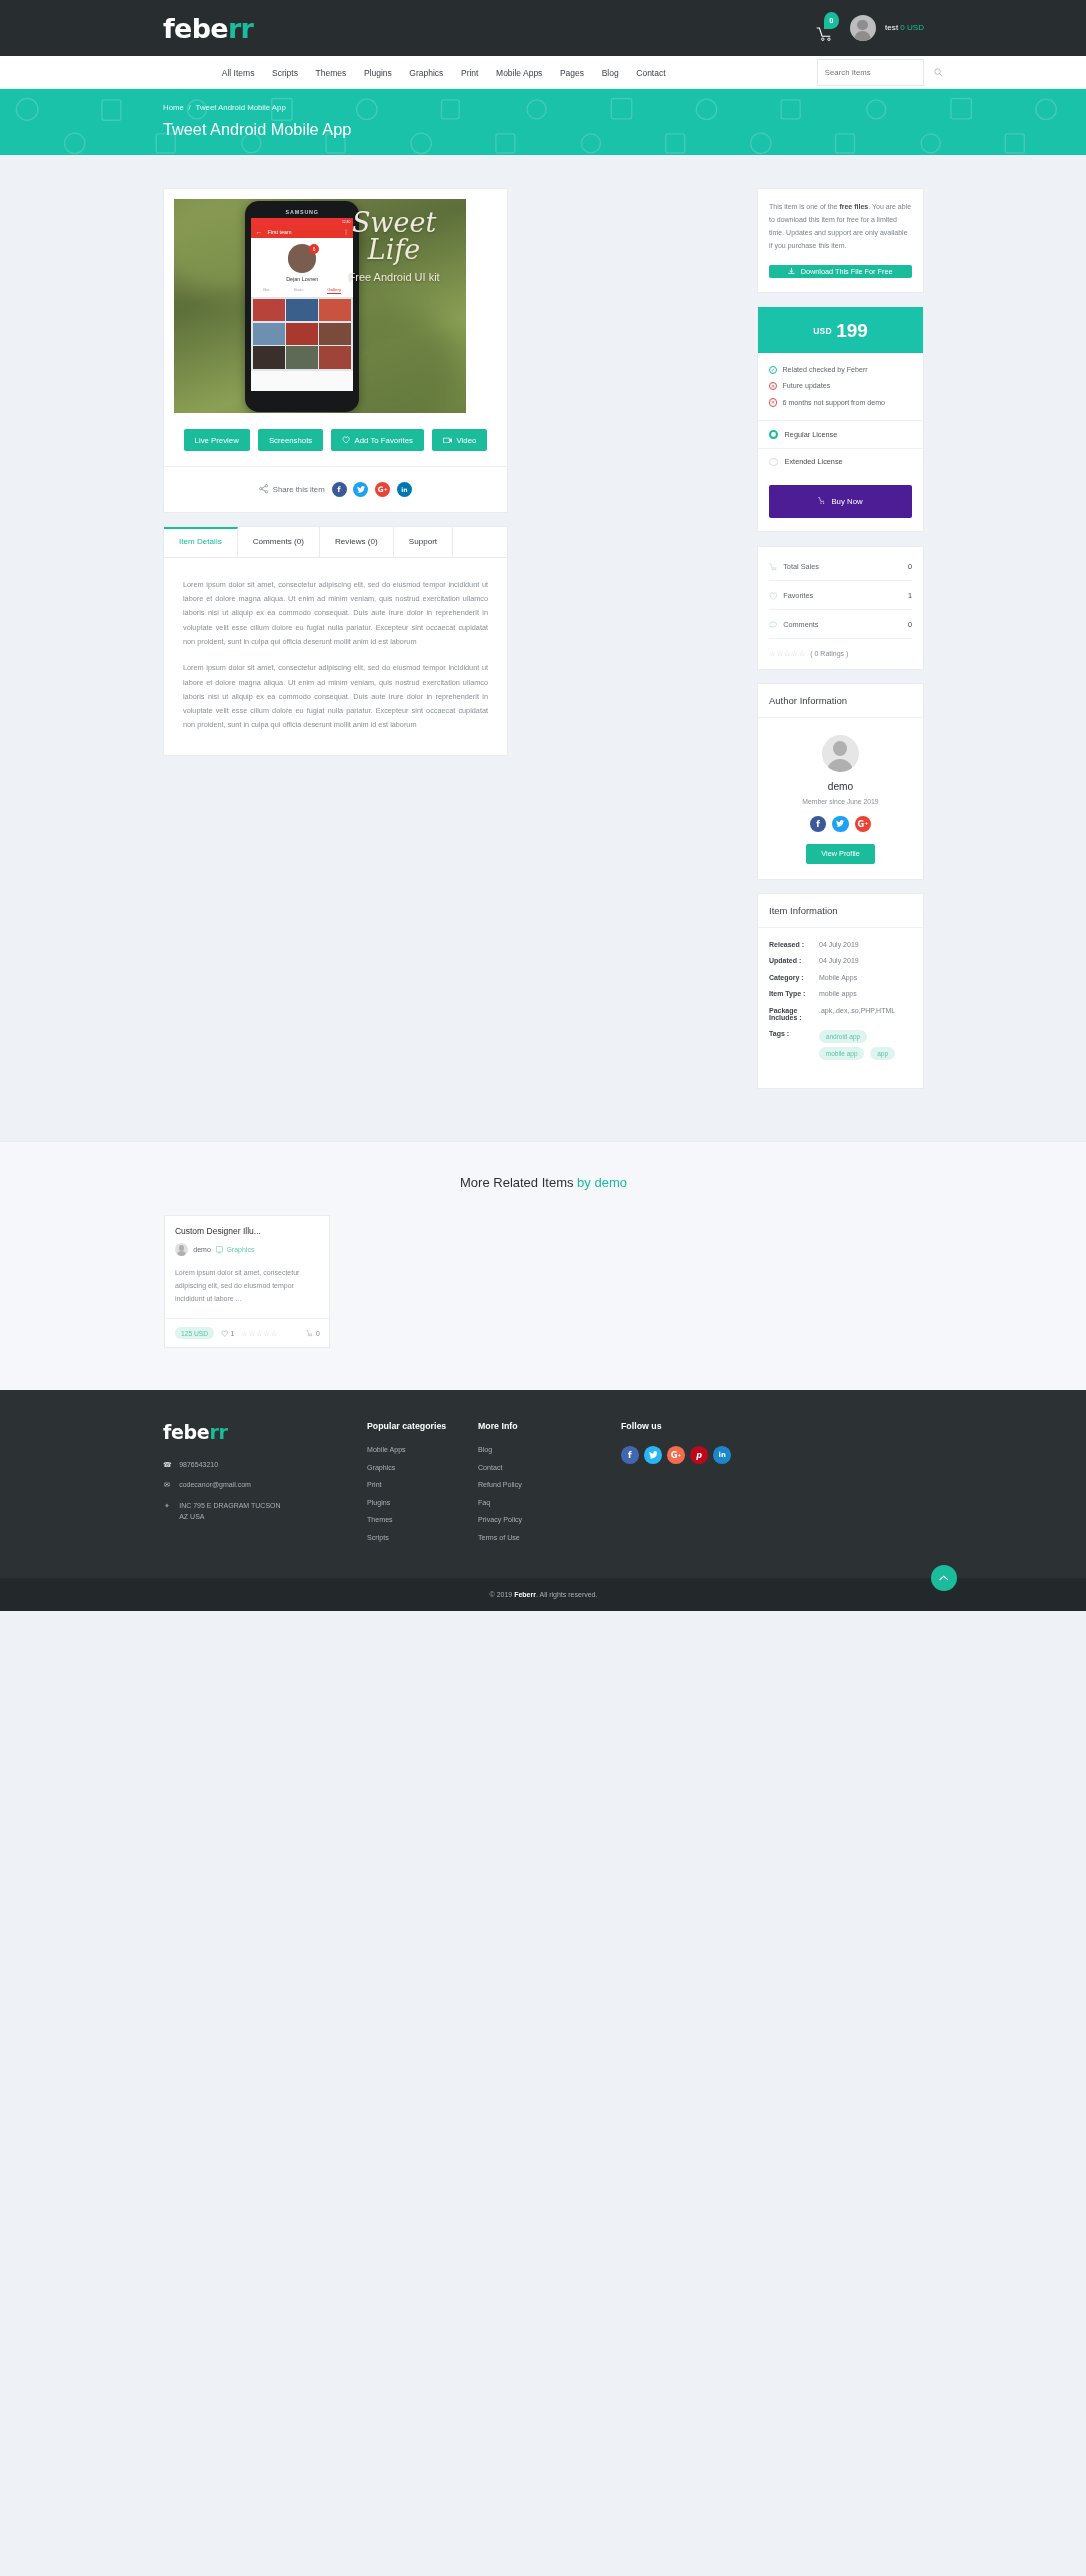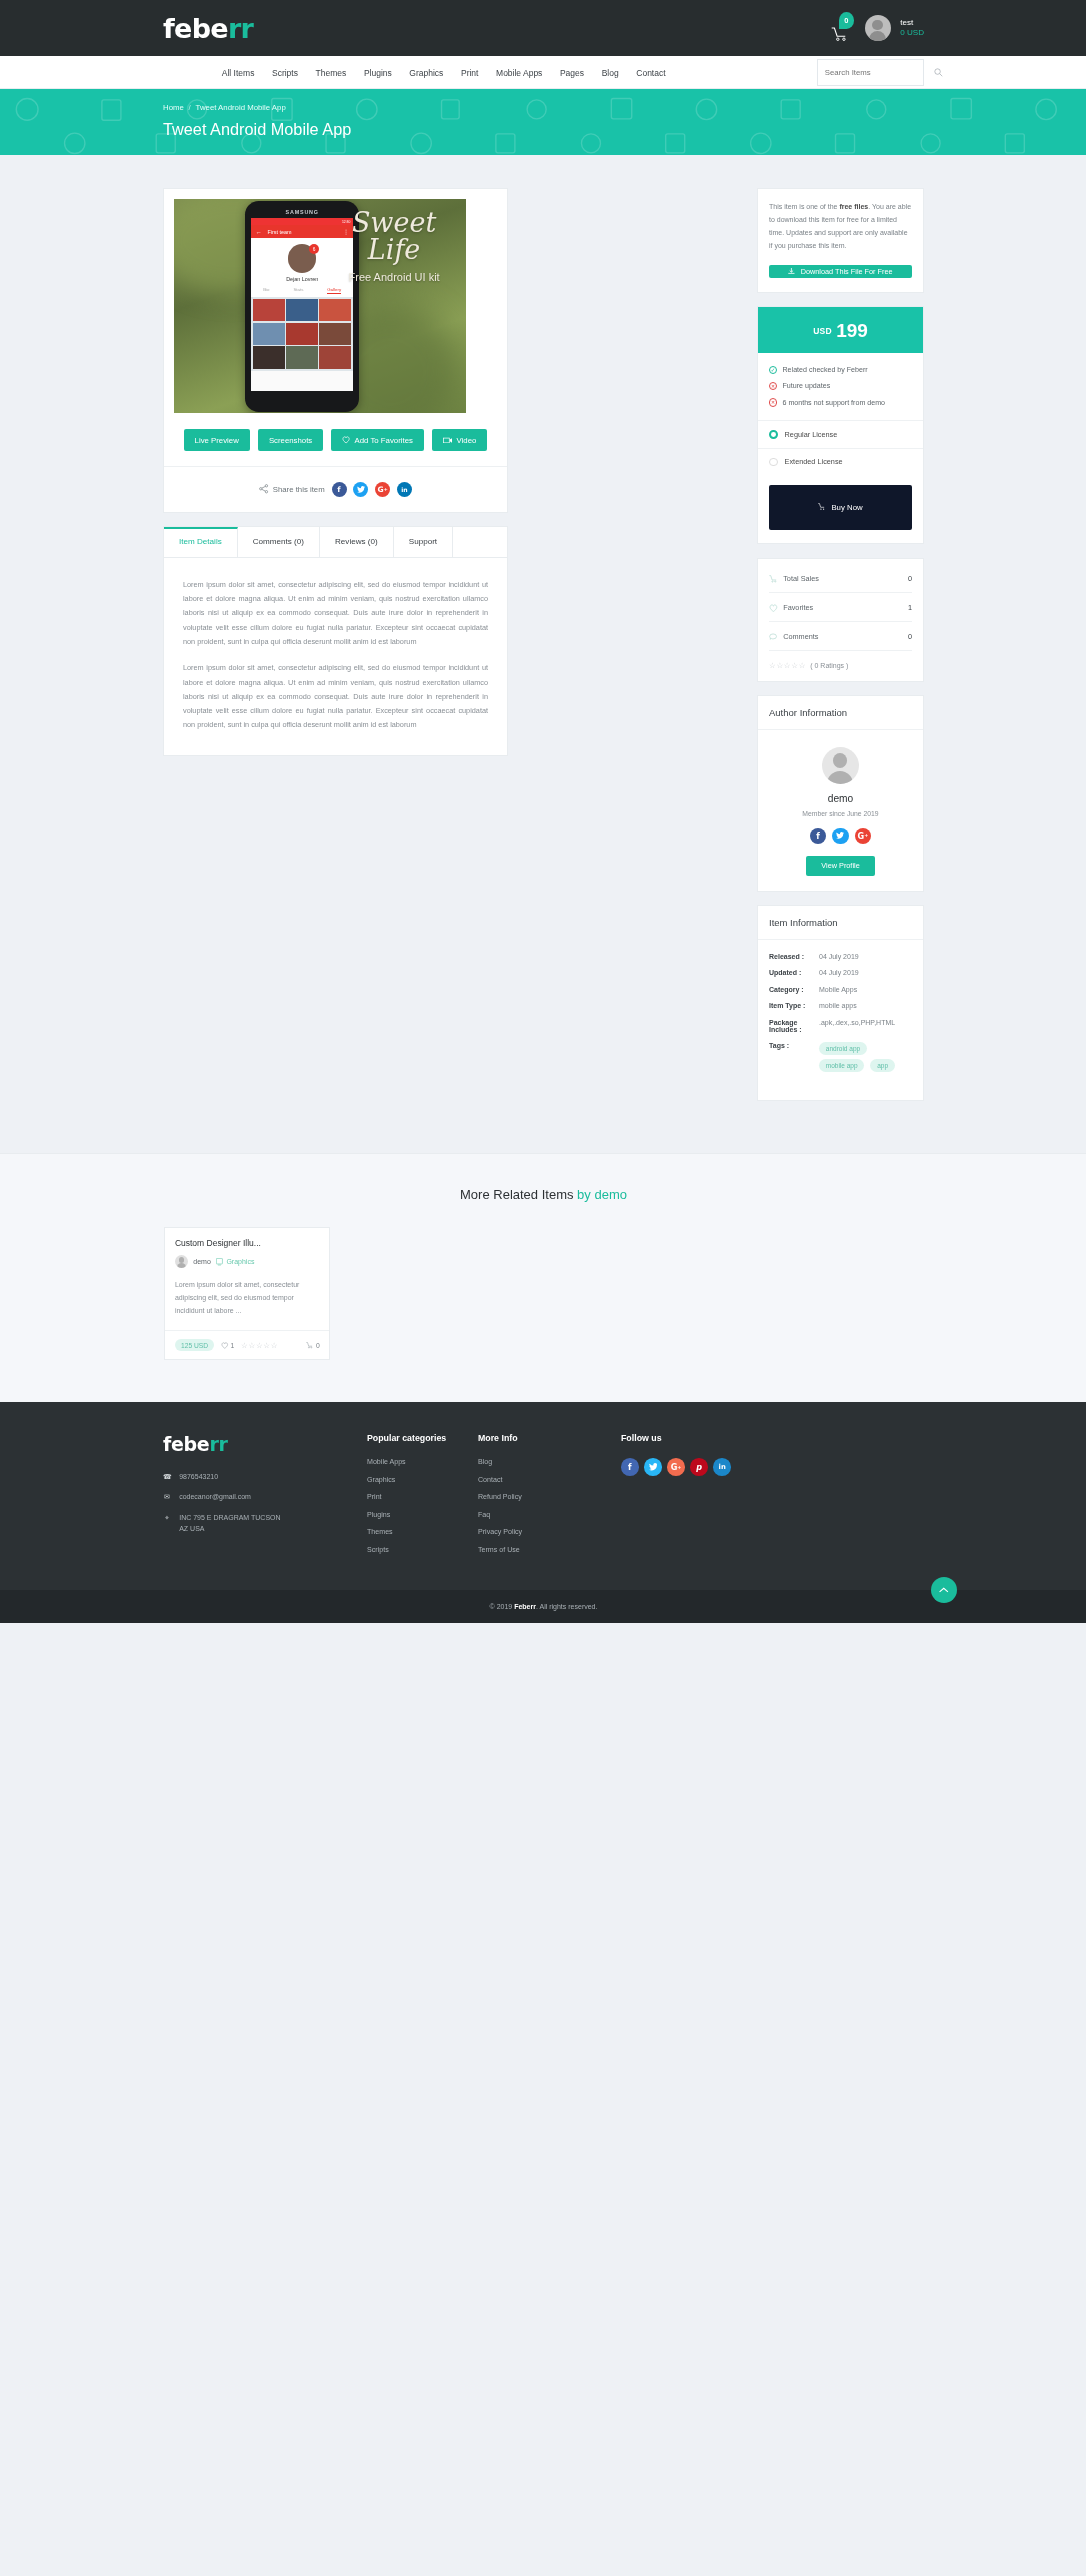--- a/index.html
+++ b/index.html
@@ -22,21 +22,21 @@
     position: absolute; top: -1.4px; left: 8.1px; background: #1abc9c; color: #fff;
     border-radius: 50% 50% 50% 0; width: 15px; height: 16.3px; font-size: 7.5px;
     display: flex; align-items: center; justify-content: center; font-weight: bold;
   }
   .avatar-top {
     width: 26px; height: 26px; border-radius: 50%; background: #bdbdbd; overflow: hidden;
     position: relative; flex: none;
   }
   .avatar-top .head { position: absolute; width: 10.2px; height: 10.2px; border-radius: 50%; background: #8e8e8e; left: 7.8px; top: 4.8px; }
   .avatar-top .body { position: absolute; width: 17.7px; height: 11px; border-radius: 8.8px 8.8px 0 0; background: #8e8e8e; left: 4.1px; top: 16.3px; }
-  .user-meta { display: flex; flex-direction: column; gap: 2px; line-height: 1; }
+  .user-meta { display: flex; flex-direction: row; gap: 2px; line-height: 1; }
   .user-name { color: #ffffff; font-size: 8.1px; }
   .user-bal { color: #1abc9c; font-size: 8.1px; }
 
   
   .navbar { background: #ffffff; height: 33px; border-bottom: 0.7px solid #e9edf0; }
   .navbar-inner { width: 761px; margin: 0 auto; height: 33px; display: flex; align-items: center; position: relative; }
   .nav-items { display: flex; gap: 0; margin-left: 50px; }
   .nav-item { font-size: 8.5px; color: #3d4348; padding: 0 8.8px; cursor: pointer; white-space: nowrap; }
   .search-box {
     position: absolute; right: 0px; top: 2.7px; width: 107px; height: 27px;
@@ -128,21 +128,21 @@
   .feat-list { padding: 13.6px 11px 5.4px 11px; }
   .feat { display: flex; align-items: center; gap: 5.4px; font-size: 7.1px; color: #5f666b; margin-bottom: 8.1px; }
   .ic-ok, .ic-no { width: 8.1px; height: 8.1px; border-radius: 50%; border: 0.9px solid #1abc9c; position: relative; flex: none; }
   .ic-no { border-color: #e04b4b; }
   .ic-ok::after { content: "✓"; position: absolute; inset: 0; font-size: 5.4px; color: #1abc9c; display: flex; align-items: center; justify-content: center; }
   .ic-no::after { content: "✕"; position: absolute; inset: 0; font-size: 4.8px; color: #e04b4b; display: flex; align-items: center; justify-content: center; }
   .lic-row { display: flex; align-items: center; gap: 6.8px; padding: 8.8px 11px; border-top: 0.7px solid #eef1f3; font-size: 7.3px; color: #4a4a4a; cursor: pointer; }
   .radio { width: 8.8px; height: 8.8px; border-radius: 50%; border: 1.4px solid #ddd; flex: none; }
   .radio.on { border-color: #1abc9c; border-width: 2px; }
   .buy-wrap { padding: 9.5px 11px 13.6px 11px; }
-  .buy-btn { display: block; width: 100%; background: #0f172a; color: #fff; border: 0; padding: 18px 0; font-size: 7.8px; border-radius: 2px; cursor: pointer; font-family: "Liberation Sans", sans-serif; }
+  .buy-btn { display: block; width: 100%; background: #4c1d95; color: #fff; border: 0; padding: 12px 0; font-size: 7.8px; border-radius: 2px; cursor: pointer; font-family: "Liberation Sans", sans-serif; }
 
   .stats { padding: 5.4px 11px 11px 11px; }
   .stat-row { display: flex; align-items: center; padding: 9.5px 0; border-bottom: 0.7px solid #eef1f3; font-size: 7.3px; color: #5f666b; }
   .stat-row .lbl { display: flex; align-items: flex-end; gap: 5.4px; }
   .stat-row .val { margin-left: auto; color: #3d4348; }
   .ratings { display: flex; align-items: center; gap: 4.1px; padding-top: 9.5px; font-size: 7px; color: #8a9096; }
   .stars { color: #c9ced2; letter-spacing: 0.7px; font-size: 7.5px; }
 
   .rc-head { padding: 11px 11px; font-size: 9.5px; color: #3d4348; border-bottom: 0.7px solid #eef1f3; }
   .author-body { padding: 16.3px 11px 15px 11px; text-align: center; }

